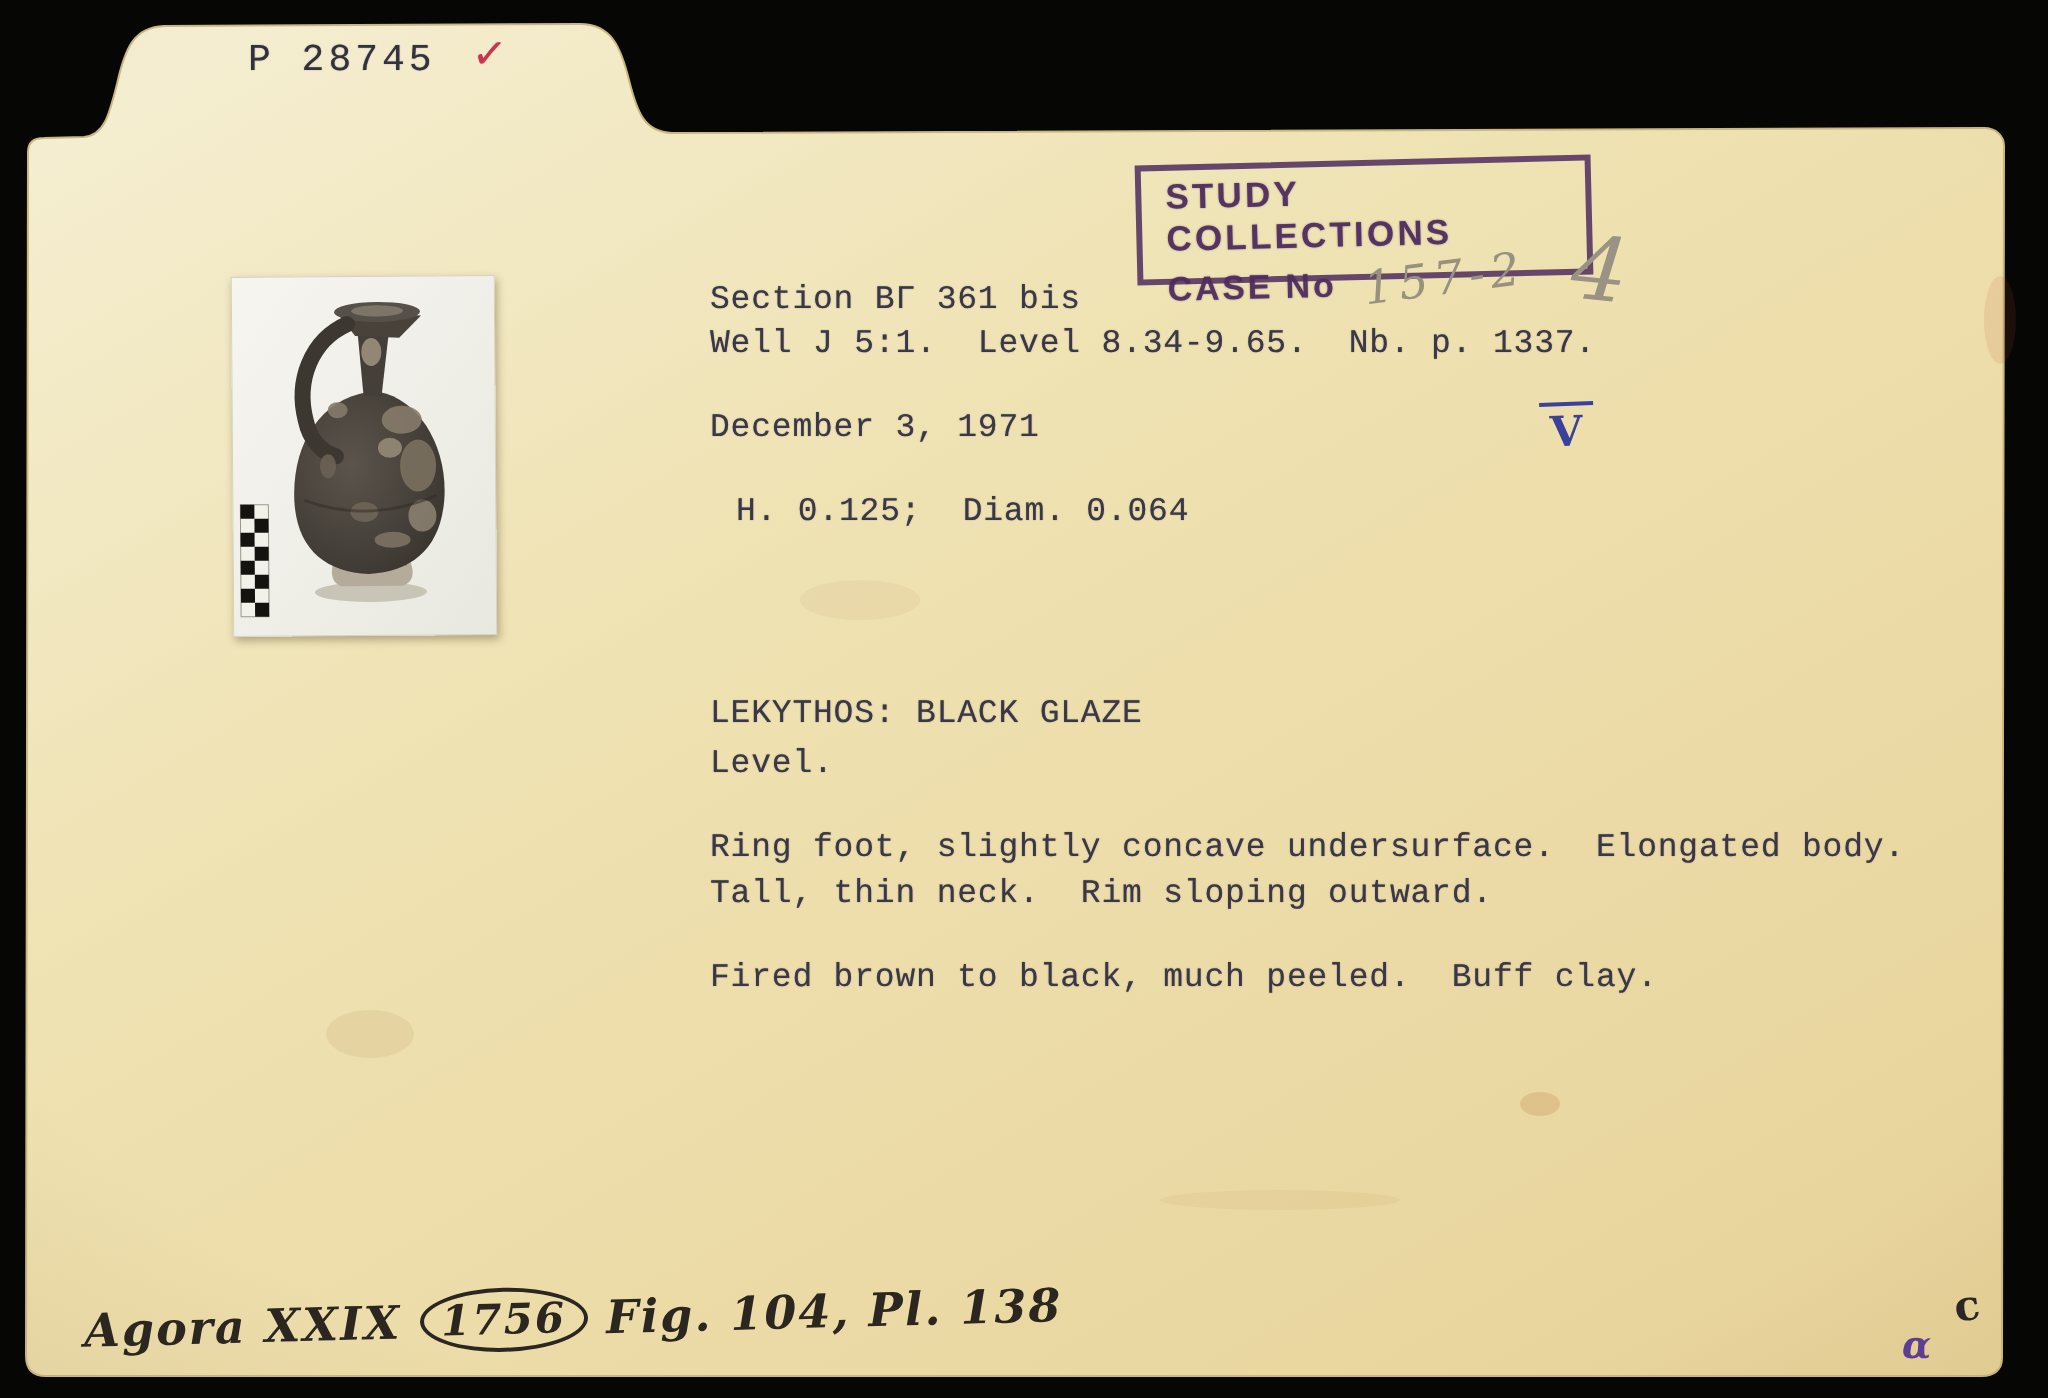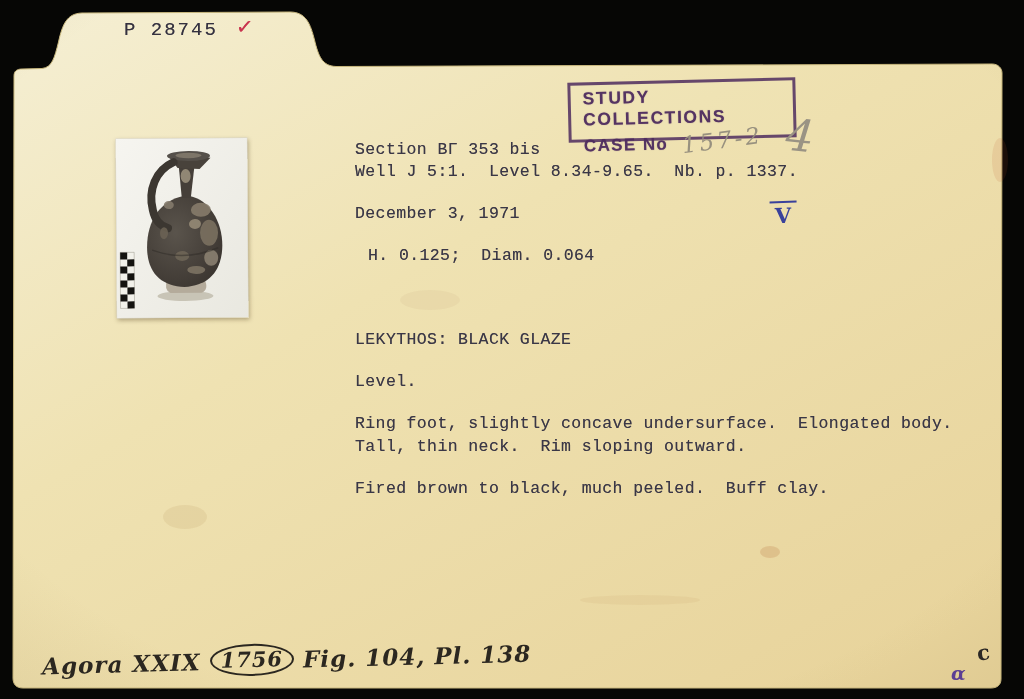--- a/index.html
+++ b/index.html
@@ -151,25 +151,25 @@
   </div>
 
   <div class="abs stamp">
     <div class="stamp-l1">STUDY COLLECTIONS</div>
     <div style="white-space:nowrap">
       <span class="stamp-l2">CASE No</span><span class="pencil case-val">157-2</span>
     </div>
   </div>
   <div class="abs pencil pencil-4">4</div>
 
-  <div class="abs typed" style="left:355px;top:139px">Section ΒΓ 353 bis</div>
+  <div class="abs typed" style="left:355px;top:139px">Section ΒΓ 361 bis</div>
   <div class="abs typed" style="left:355px;top:161px">Well J 5:1.  Level 8.34-9.65.  Nb. p. 1337.</div>
   <div class="abs typed" style="left:355px;top:203px">December 3, 1971</div>
   <div class="abs typed" style="left:368px;top:245px">H. 0.125;  Diam. 0.064</div>
-  <div class="abs typed" style="left:355px;top:329px">LEKYTHOS: BLACK GLAZE</div>
+  <div class="abs typed" style="left:355px;top:346px">LEKYTHOS: BLACK GLAZE</div>
   <div class="abs typed" style="left:355px;top:371px">Level.</div>
   <div class="abs typed" style="left:355px;top:413px">Ring foot, slightly concave undersurface.  Elongated body.</div>
   <div class="abs typed" style="left:355px;top:478px">Fired brown to black, much peeled.  Buff clay.</div>
   <div class="abs typed" style="left:355px;top:436px">Tall, thin neck.  Rim sloping outward.</div>
 
   <div class="abs ink-v">V</div>
 
   <div class="abs reference">
     <span class="hand">Agora XXIX</span>
     <span class="hand circled">1756</span>

